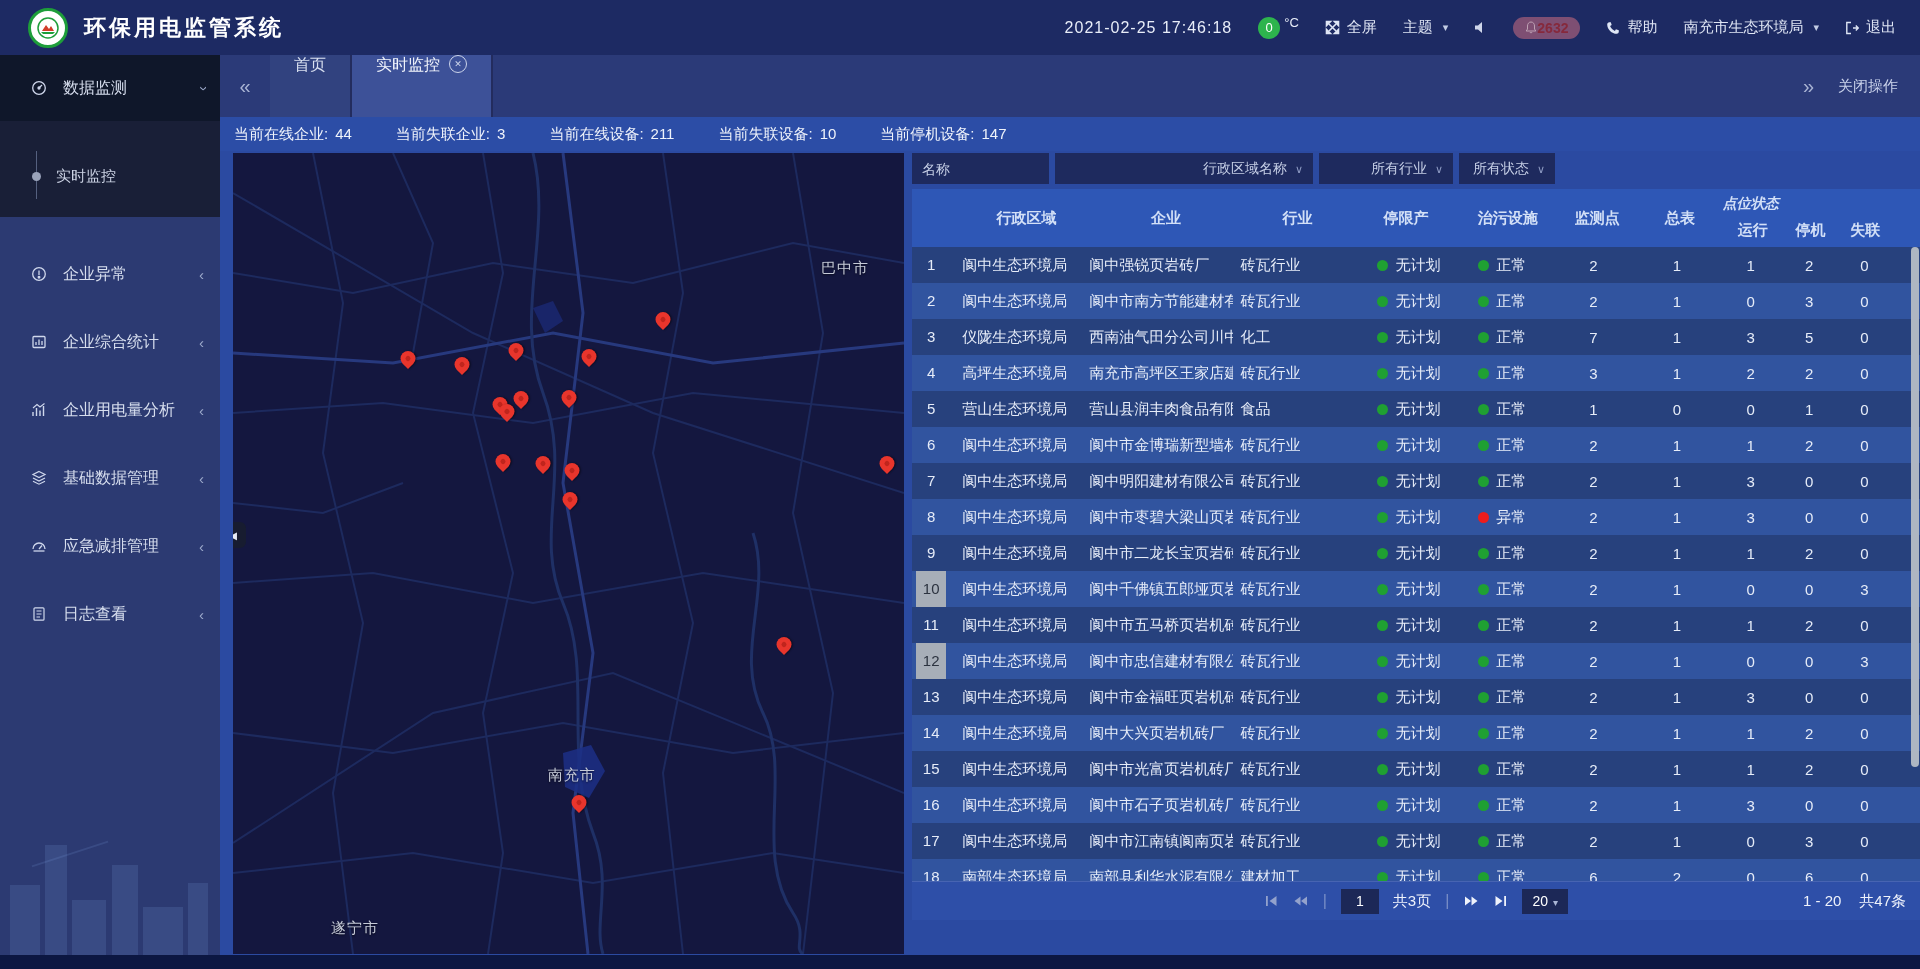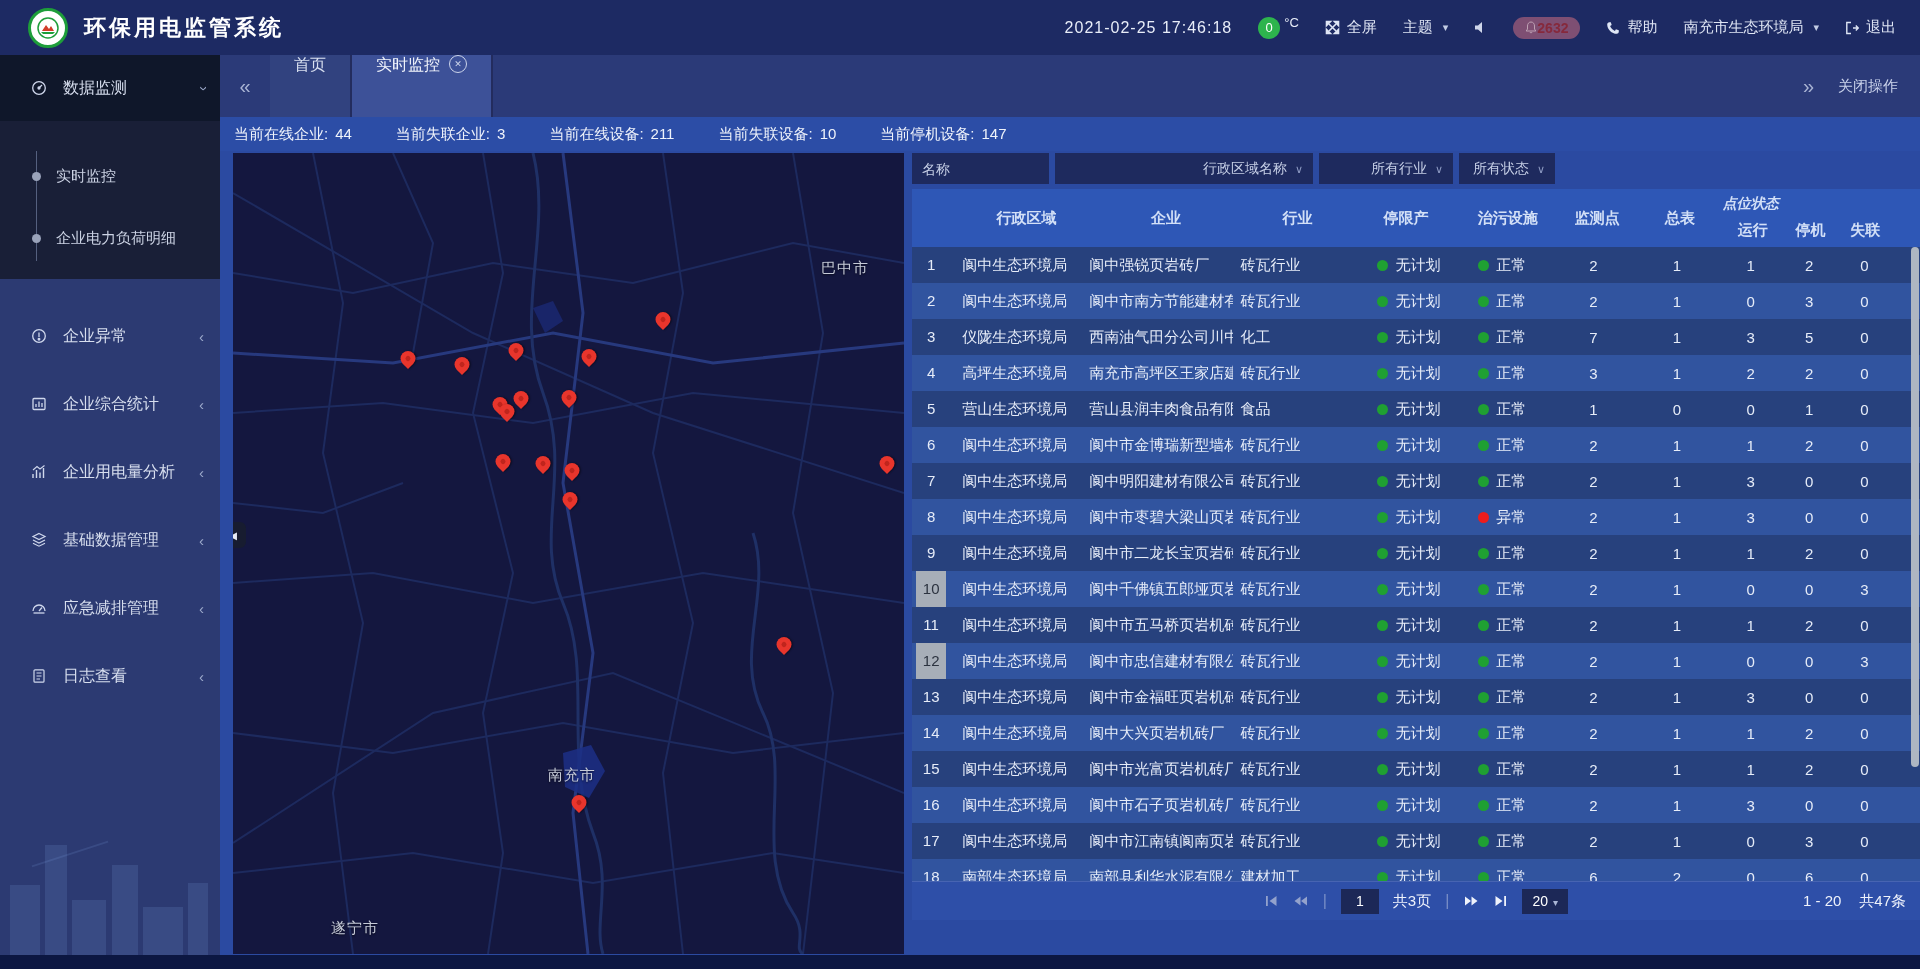--- a/index.html
+++ b/index.html
@@ -187,24 +187,20 @@
       </span>
     <span>数据监测</span>
     <span class="chev chev-down"></span>
   </div>
   <div class="submenu">
     <div class="vline"></div>
     <div class="sub-item">
       <span class="dotb"></span>
       <span>实时监控</span>
     </div>
-    <div class="sub-item">
-      <span class="dotb"></span>
-      <span>企业电力负荷明细</span>
-    </div>
   </div>
   <div style="height:23px"></div>
   <div class="side-item">
     <span class="ic">
         <svg width="16" height="16" viewBox="0 0 16 16">
           <g stroke="#cfd7ec" stroke-width="1.3" fill="none">
             <circle cx="8" cy="8" r="6.3"></circle>
             <path d="M8,4.5 V9"></path>
             <circle cx="8" cy="11.3" r=".8" fill="#cfd7ec"></circle>
           </g>

